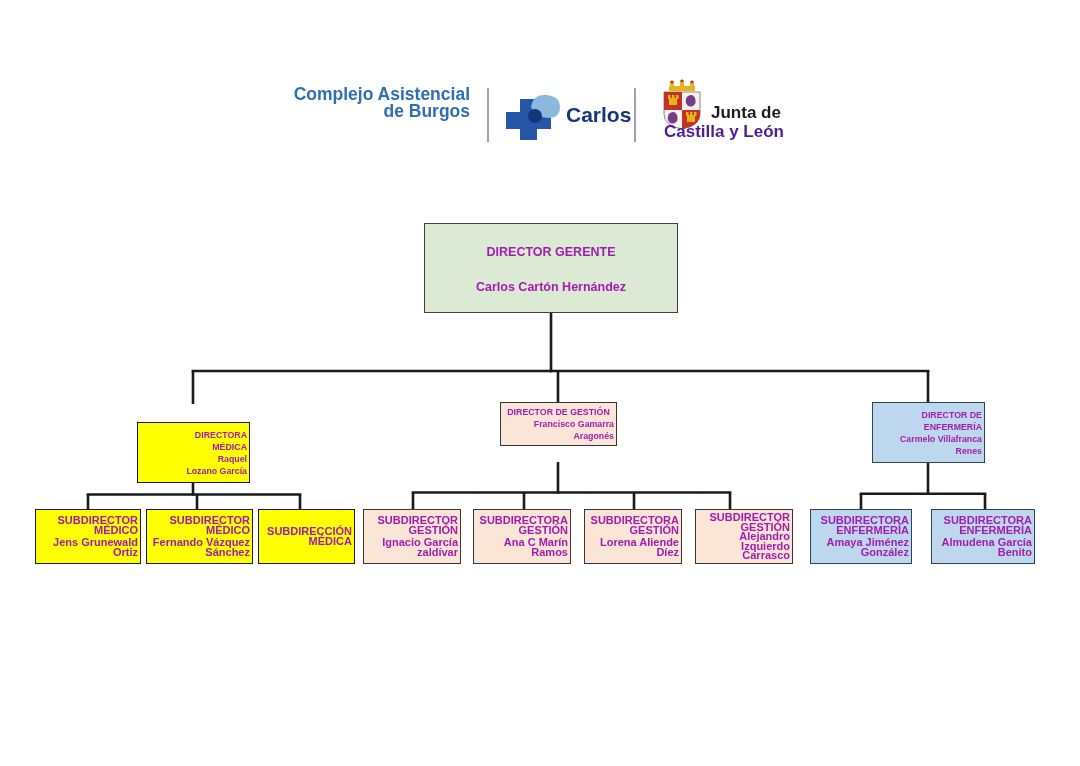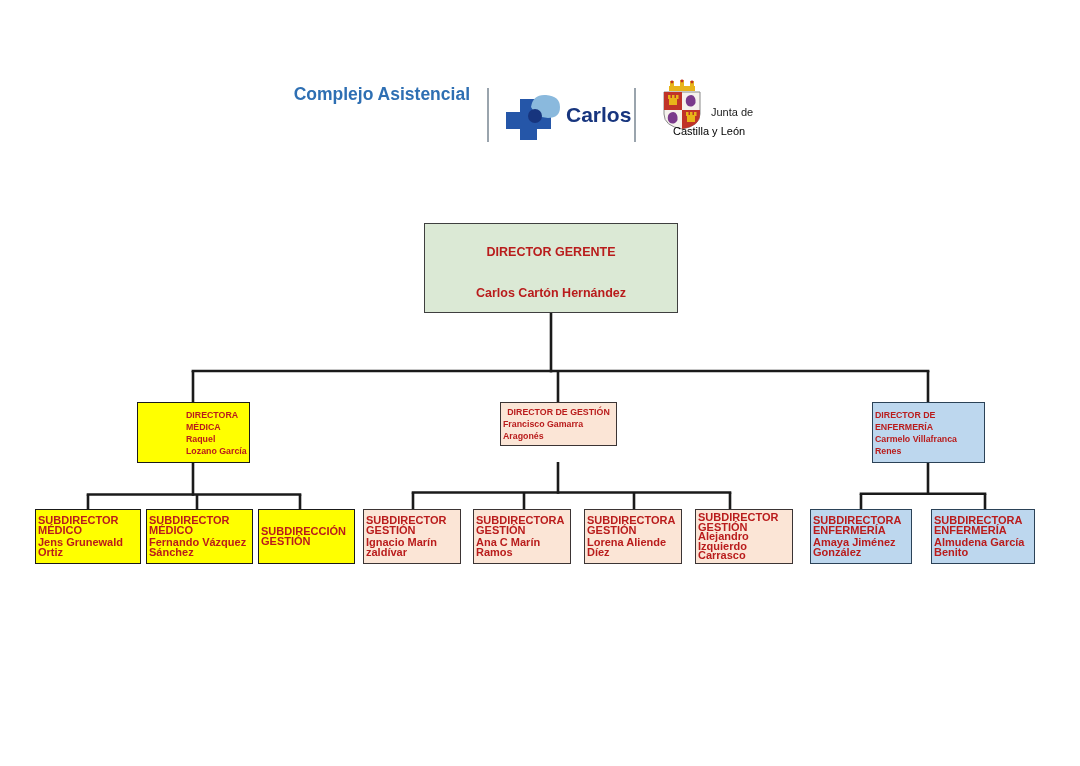--- a/index.html
+++ b/index.html
@@ -7,41 +7,42 @@
         font-family:"Liberation Sans",sans-serif;}
 
   
   .hdr-item{position:absolute;}
   .org-name{right:610px;top:86px;width:260px;text-align:right;
             font-size:17.5px;line-height:16.5px;font-weight:bold;letter-spacing:0;}
   .v-divider{width:2px;height:54px;background:#9aa4ad;top:88px;}
   .sacyl-logo{left:504px;top:92px;}
   .sacyl-label{left:566px;top:103px;font-size:21px;font-weight:bold;}
   .junta-crest{left:661px;top:78px;}
-  .junta-text div{font-size:11px;font-weight:normal;line-height:19px;}
+  .junta-text div{font-size:17px;font-weight:bold;line-height:19px;}
   .junta-l1{position:absolute;left:711px;top:103px;}
   .junta-l2{position:absolute;left:664px;top:122px;}
 
   
   .lines{position:absolute;left:0;top:0;width:1080px;height:766px;z-index:0;}
   .node{position:absolute;z-index:1;box-sizing:border-box;border:1.8px solid #222;
-        display:flex;flex-direction:column;align-items:center;text-align:left;
-        font-weight:bold;color:#b91c1c;}
+        display:flex;flex-direction:column;align-items:center;text-align:right;
+        font-weight:bold;color:#a21caf;}
   .root-node{justify-content:flex-start;padding-top:21px;font-size:12.5px;line-height:14px;}
-  .root-node .nm{margin-top:27px;}
+  .root-node .nm{margin-top:21px;}
   .parent-node{justify-content:center;font-size:8.8px;line-height:12px;padding:2px;}
   .child-node{justify-content:space-evenly;font-size:11px;line-height:9.5px;padding:3px 2px;}
 </style>
 </head>
 <body>
 
 <div class="page">
 
   <div class="hdr-item org-name" style="color: rgb(46, 111, 179);">
     <div>Complejo Asistencial</div>
+    <div>de Burgos</div>
   </div>
 
   <div class="hdr-item v-divider" style="left: 487px; background: rgb(154, 164, 173);"></div>
 
   <div class="hdr-item sacyl-logo">
     <svg width="58" height="52" viewBox="0 0 58 52">
       <rect class="sac-cross" x="16" y="7" width="17" height="41" fill="#2556a8"></rect>
       <rect class="sac-cross" x="2" y="20" width="45" height="17" fill="#2556a8"></rect>
       <path class="sac-blob" d="M27 15 Q29 2 42 3 Q56 4 56 15 Q56 26 44 26 Q32 26 27 15 Z" fill="#8ab9dd"></path>
       <circle class="sac-dot" cx="31" cy="24" r="7" fill="#17357e"></circle>
@@ -74,21 +75,21 @@
       <rect x="25" y="34" width="2.5" height="4" fill="#e8b419"></rect>
       <rect x="29" y="34" width="2.5" height="4" fill="#e8b419"></rect>
       <rect x="33" y="34" width="2.5" height="4" fill="#e8b419"></rect>
 
       <path d="M27 18 q5 -3 7 2 q2 5 -2 8 q-5 2 -7 -3 q-1 -5 2 -7 Z" fill="#7a3a8a"></path>
       <path d="M9 35 q5 -3 7 2 q2 5 -2 8 q-5 2 -7 -3 q-1 -5 2 -7 Z" fill="#7a3a8a"></path>
     </svg>
   </div>
   <div class="junta-text">
     <div class="junta-l1" style="color: rgb(28, 28, 28);">Junta de</div>
-    <div class="junta-l2" style="color: #000000; margin-left: 9px;">Castilla y León</div>
+    <div class="junta-l2" style="color: #4c1d95;">Castilla y León</div>
   </div>
 
   <svg class="lines">
 
     <line class="conn" x1="551" y1="313" x2="551" y2="372.4" stroke="#1a1a1a" stroke-width="2.6"></line>
     <line class="conn" x1="191.6" y1="371" x2="929.4" y2="371" stroke="#1a1a1a" stroke-width="2.6"></line>
     <line class="conn" x1="193" y1="371" x2="193" y2="404" stroke="#1a1a1a" stroke-width="2.6"></line>
     <line class="conn" x1="558" y1="371" x2="558" y2="403" stroke="#1a1a1a" stroke-width="2.6"></line>
     <line class="conn" x1="928" y1="371" x2="928" y2="404" stroke="#1a1a1a" stroke-width="2.6"></line>
 
@@ -109,21 +110,21 @@
     <line class="conn" x1="859.7" y1="493.8" x2="986.3" y2="493.8" stroke="#1a1a1a" stroke-width="2.6"></line>
     <line class="conn" x1="861" y1="493.8" x2="861" y2="511" stroke="#1a1a1a" stroke-width="2.6"></line>
     <line class="conn" x1="985" y1="493.8" x2="985" y2="511" stroke="#1a1a1a" stroke-width="2.6"></line>
   </svg>
 
   <div class="node root-node" style="left: 424px; top: 223px; width: 254px; height: 90px; background-color: rgb(219, 233, 213); border-color: rgb(63, 63, 63);">
     <div class="tt">DIRECTOR GERENTE</div>
     <div class="nm">Carlos Cartón Hernández</div>
   </div>
 
-  <div class="node parent-node" style="left: 137px; top: 402px; width: 113px; height: 61px; background-color: rgb(255, 255, 0); border-color: rgb(26, 26, 26); padding-left: 48px;">
+  <div class="node parent-node" style="left: 137px; top: 422px; width: 113px; height: 61px; background-color: rgb(255, 255, 0); border-color: rgb(26, 26, 26); padding-left: 48px;">
     <div class="tt">DIRECTORA MÉDICA</div>
     <div class="nm">Raquel Lozano García</div>
   </div>
 
   <div class="node parent-node" style="left: 500px; top: 402px; width: 117px; height: 44px; background-color: rgb(251, 229, 214); border-color: rgb(59, 52, 52);">
     <div class="tt">DIRECTOR DE GESTIÓN</div>
     <div class="nm">Francisco Gamarra Aragonés</div>
   </div>
 
   <div class="node parent-node" style="left: 872px; top: 402px; width: 113px; height: 61px; background-color: rgb(189, 215, 238); border-color: rgb(43, 66, 87);">
@@ -133,27 +134,27 @@
 
   <div class="node child-node" style="left: 35px; top: 509px; width: 106px; height: 55px; background-color: rgb(255, 255, 0); border-color: rgb(26, 26, 26);">
     <div class="tt">SUBDIRECTOR MÉDICO</div>
     <div class="nm">Jens Grunewald Ortiz</div>
   </div>
   <div class="node child-node" style="left: 146px; top: 509px; width: 107px; height: 55px; background-color: rgb(255, 255, 0); border-color: rgb(26, 26, 26);">
     <div class="tt">SUBDIRECTOR MÉDICO</div>
     <div class="nm">Fernando Vázquez Sánchez</div>
   </div>
   <div class="node child-node" style="left: 258px; top: 509px; width: 97px; height: 55px; background-color: rgb(255, 255, 0); border-color: rgb(26, 26, 26);">
-    <div class="tt">SUBDIRECCIÓN GESTIÓN</div>
+    <div class="tt">SUBDIRECCIÓN MÉDICA</div>
 
   </div>
 
   <div class="node child-node" style="left: 363px; top: 509px; width: 98px; height: 55px; background-color: rgb(251, 229, 214); border-color: rgb(59, 52, 52);">
     <div class="tt">SUBDIRECTOR GESTIÓN</div>
-    <div class="nm">Ignacio Marín zaldívar</div>
+    <div class="nm">Ignacio García zaldívar</div>
   </div>
   <div class="node child-node" style="left: 473px; top: 509px; width: 98px; height: 55px; background-color: rgb(251, 229, 214); border-color: rgb(59, 52, 52);">
     <div class="tt">SUBDIRECTORA GESTIÓN</div>
     <div class="nm">Ana C Marín Ramos</div>
   </div>
   <div class="node child-node" style="left: 584px; top: 509px; width: 98px; height: 55px; background-color: rgb(251, 229, 214); border-color: rgb(59, 52, 52);">
     <div class="tt">SUBDIRECTORA GESTIÓN</div>
     <div class="nm">Lorena Aliende Díez</div>
   </div>
   <div class="node child-node" style="left: 695px; top: 509px; width: 98px; height: 55px; background-color: rgb(251, 229, 214); border-color: rgb(59, 52, 52);">

